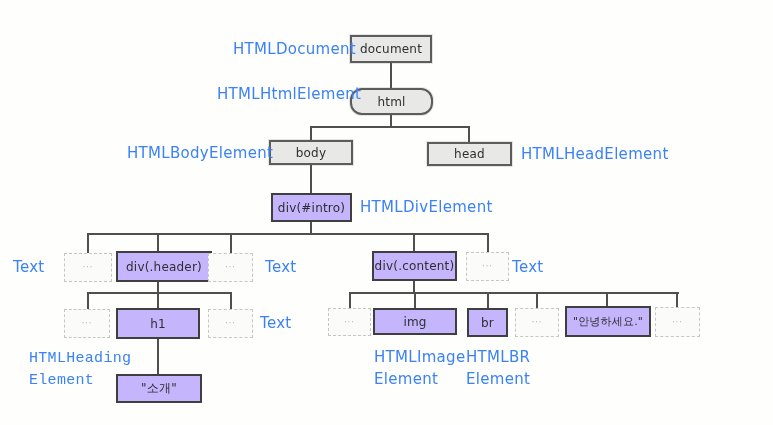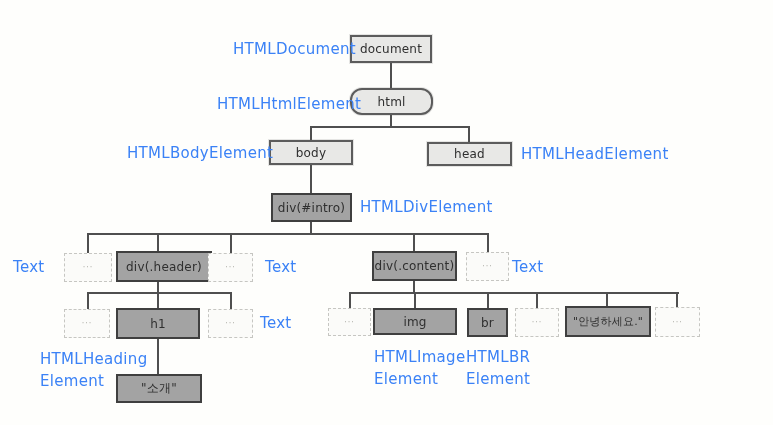--- a/index.html
+++ b/index.html
@@ -25,21 +25,21 @@
     letter-spacing: 0.2px;
     white-space: nowrap;
     color: #2f2f2f;
   }
   .box.shaded {
     background: #e8e8e6;
     border: 2px solid #5c5c5c;
     box-shadow: 0 0 0 1px rgba(90,90,90,0.15);
   }
   .box.solid {
-    background: #a3a3a3;
+    background: #c4b5fd;
     border: 2px solid #3f3f3f;
   }
   .box.ghost {
     background: #fbfbf9;
     border: 1px dashed #c6c6c2;
     color: #b3b3ae;
     font-size: 8px;
     letter-spacing: 1px;
   }
   .line {
@@ -107,31 +107,31 @@
   <div class="box ghost" style="left:64px; top:253px; width:48px; height:29px;">···</div>
   <div class="box ghost" style="left:208px; top:253px; width:45px; height:29px;">···</div>
   <div class="box ghost" style="left:466px; top:252px; width:43px; height:29px;">···</div>
   <div class="box ghost" style="left:64px; top:309px; width:46px; height:29px;">···</div>
   <div class="box ghost" style="left:208px; top:309px; width:45px; height:29px;">···</div>
   <div class="box ghost" style="left:328px; top:308px; width:43px; height:28px;">···</div>
   <div class="box ghost" style="left:515px; top:308px; width:44px; height:29px;">···</div>
   <div class="box ghost" style="left:655px; top:307px; width:45px; height:30px;">···</div>
 
   <div class="lbl" style="left:233px; top:41px;">HTMLDocument</div>
-  <div class="lbl" style="left:217px; top:96px;">HTMLHtmlElement</div>
+  <div class="lbl" style="left:217px; top:86px;">HTMLHtmlElement</div>
   <div class="lbl" style="left:127px; top:145px;">HTMLBodyElement</div>
   <div class="lbl" style="left:521px; top:146px;">HTMLHeadElement</div>
   <div class="lbl" style="left:360px; top:199px;">HTMLDivElement</div>
 
   <div class="lbl" style="left:13px; top:259px;">Text</div>
   <div class="lbl" style="left:265px; top:259px;">Text</div>
   <div class="lbl" style="left:512px; top:259px;">Text</div>
   <div class="lbl" style="left:260px; top:315px;">Text</div>
 
-  <div class="lbl two-line" style="left:40px; top:348px;">
+  <div class="lbl two-line" style="left:29px; top:348px;font-family:Liberation Mono, monospace;">
     <span>HTMLHeading</span>
     <span>Element</span>
   </div>
   <div class="lbl two-line" style="left:374px; top:346px;">
     <span>HTMLImage</span>
     <span>Element</span>
   </div>
   <div class="lbl two-line" style="left:466px; top:346px;">
     <span>HTMLBR</span>
     <span>Element</span>

